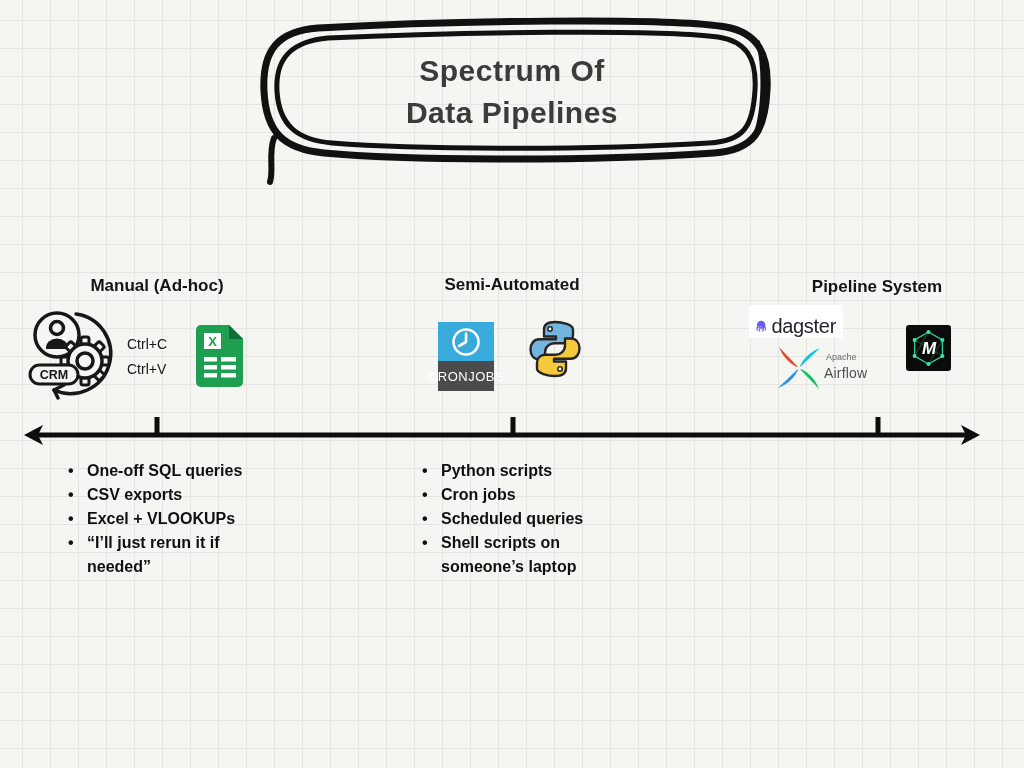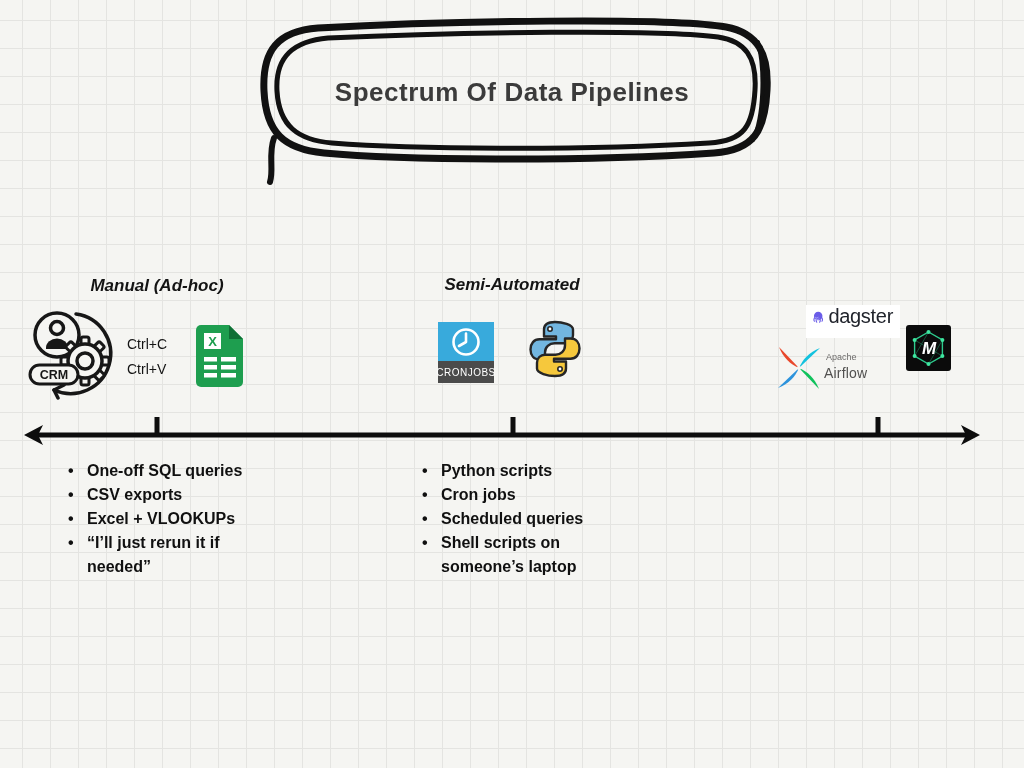--- a/index.html
+++ b/index.html
@@ -17,48 +17,48 @@
     background-position: -6px -8px;
     overflow: hidden;
     color: #111;
   }
 
   
   .title-wrap { position: absolute; left: 248px; top: 12px; width: 528px; height: 156px; }
   .title-frame { position: absolute; left: 0; top: 0; overflow: visible; }
   .title-text {
     position: absolute; inset: 0;
-    display: flex; flex-direction: row; align-items: center; justify-content: center;
+    display: flex; flex-direction: column; align-items: center; justify-content: center;
     gap: 8px; padding-top: 4px;
-    font-size: 26px; font-weight: 700; color: #3b3b3b; letter-spacing: 0.5px;
+    font-size: 30px; font-weight: 700; color: #3b3b3b; letter-spacing: 0.5px;
   }
 
   
   .col-header { position: absolute; width: 260px; text-align: center;
-    font-size: 17px; font-weight: 700; color: #141414; font-style: italic; }
+    font-size: 17px; font-weight: 700; color: #141414; }
   .col-header.c1 { left: 27px;  top: 276px; }
   .col-header.c2 { left: 382px; top: 275px; }
   .col-header.c3 { left: 747px; top: 277px; }
 
   
   .crm-icon { position: absolute; left: 24px; top: 308px; }
   .shortcuts { position: absolute; left: 127px; top: 332px;
     font-size: 14px; font-weight: 400; line-height: 25px; color: #141414; }
   .excel-icon { position: absolute; left: 196px; top: 325px; }
 
   .cron-icon { position: absolute; left: 438px; top: 322px; width: 56px; }
   .cron-top { width: 56px; height: 39px; background: #38aadc;
     display: flex; align-items: center; justify-content: center; }
-  .cron-bar { width: 56px; height: 22px; background: #4b4b4b;
+  .cron-bar { width: 56px; height: 30px; background: #4b4b4b;
     display: flex; align-items: center; justify-content: center;
-    color: #fff; font-size: 10px; font-weight: 400; letter-spacing: 0.5px; }
+    color: #fff; font-size: 13px; font-weight: 400; letter-spacing: 0.5px; }
   .python-icon { position: absolute; left: 527px; top: 319px; }
 
-  .dagster-logo { position: absolute; left: 806px; top: 305px; width: 94px; height: 33px;
-    background: #ffffff; display: flex; align-items: flex-start; gap: 5px; padding: 0 7px; }
+  .dagster-logo { position: absolute; left: 749px; top: 305px; width: 94px; height: 33px;
+    background: #ffffff; display: flex; align-items: flex-end; gap: 5px; padding: 0 7px; }
   .dagster-word { font-size: 20px; font-weight: 500; color: #21242c; letter-spacing: -0.3px; }
 
   .airflow-logo { position: absolute; left: 774px; top: 343px; display: flex; align-items: center; }
   .airflow-words { margin-left: 0; display: flex; flex-direction: column; }
   .airflow-apache { font-size: 9px; color: #6d6c6b; font-weight: 400; margin-left: 2px; }
   .airflow-name { font-size: 14px; color: #51504f; font-weight: 400; letter-spacing: 0.2px; line-height: 22px; }
 
   .mage-logo { position: absolute; left: 906px; top: 325px; }
 
   
@@ -86,20 +86,21 @@
       <path d="M26,126 C20,142 26,158 22,170" fill="none" stroke="#111" stroke-width="6" stroke-linecap="round"></path>
     </svg>
     <div class="title-text">
       <div>Spectrum Of</div>
       <div>Data Pipelines</div>
     </div>
   </div>
 
   <div class="col-header c1">Manual (Ad-hoc)</div>
   <div class="col-header c2">Semi-Automated</div>
+  <div class="col-header c3">Pipeline System</div>
 
   <svg class="crm-icon" width="98" height="92" viewBox="0 0 98 92">
 
     <path d="M52,6 A40,40 0 1 1 30,82" fill="none" stroke="#171717" stroke-width="3.5" stroke-linecap="round"></path>
     <path d="M30,82 L40,77 M30,82 L34,90" fill="none" stroke="#171717" stroke-width="3.5" stroke-linecap="round"></path>
 
     <circle cx="33" cy="27" r="22" fill="#f5f5f2" stroke="#171717" stroke-width="3.5"></circle>
     <circle cx="33" cy="20" r="6.5" fill="none" stroke="#171717" stroke-width="3.5"></circle>
     <path d="M22,41 v-1.5 a11,9 0 0 1 22,0 V41 Z" fill="#171717"></path>
 

